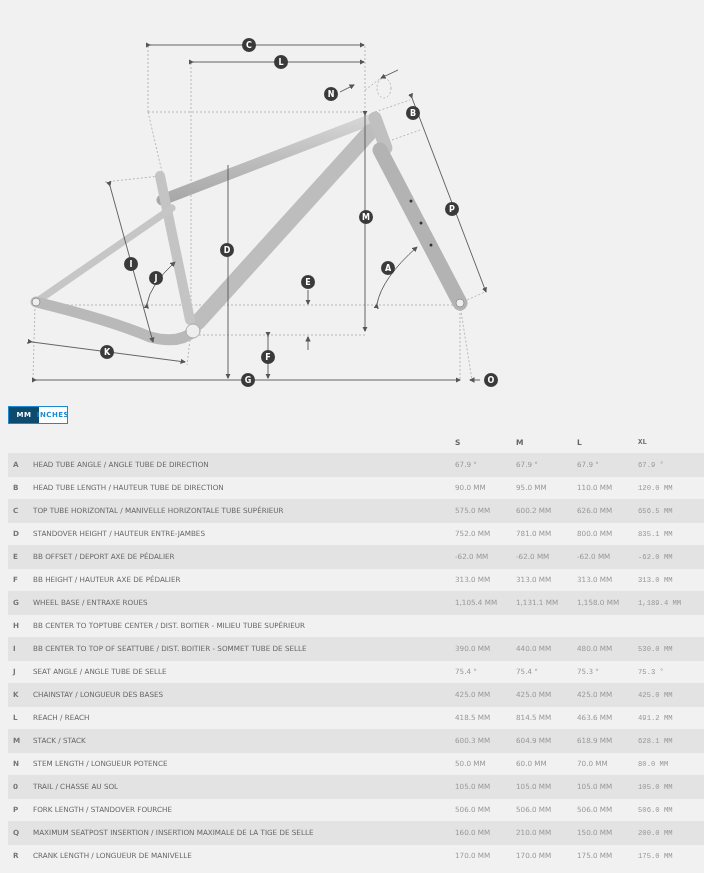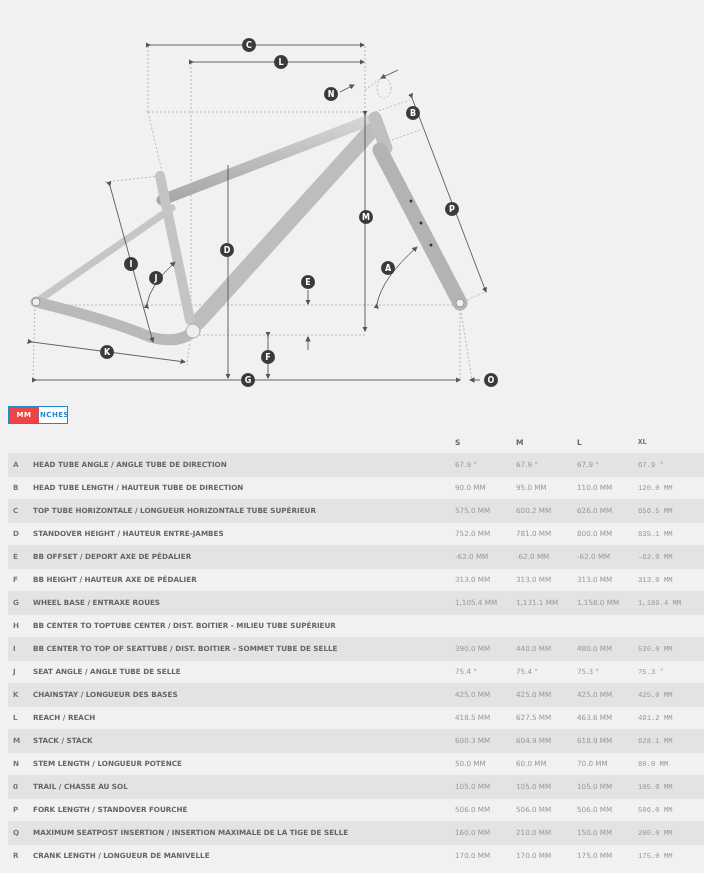--- a/index.html
+++ b/index.html
@@ -6,30 +6,30 @@
   html, body { width: 704px; height: 873px; background: #f1f1f1; overflow: hidden; }
   body { font-family: "DejaVu Sans", sans-serif; color: #555; position: relative; }
 
   .diagram { position: absolute; left: 0; top: 0; width: 704px; height: 395px; }
   .diagram svg { width: 704px; height: 395px; display: block; }
   .lbl circle { fill: #3a3a3a; }
   .lbl text { fill: #fff; font-family: "DejaVu Sans", sans-serif; font-size: 8px; font-weight: bold; text-anchor: middle; dominant-baseline: central; }
 
   .unit-toggle { position: absolute; left: 8px; top: 406px; display: flex; border: 1px solid #1a8bd0; height: 18px; }
   .unit-btn { font-size: 7px; font-weight: bold; letter-spacing: 0.5px; display: flex; align-items: center; justify-content: center; cursor: pointer; }
-  .unit-btn.active { background: #ef4444; color: #fff; width: 30px; }
+  .unit-btn.active { background: #0c4a6e; color: #fff; width: 30px; }
   .unit-btn.inactive { background: #fff; color: #1a8bd0; width: 28px; }
 
   .geo-table { position: absolute; left: 8px; top: 432px; width: 696px; border-collapse: collapse; font-size: 7.2px; }
   .geo-table th { height: 21px; font-weight: bold; color: #666; text-align: left; font-size: 7.5px; }
   .geo-table td { height: 23px; border-top: 1px solid #e3e3e3; }
   .geo-table tr.odd td { background: #e3e3e3; }
   .geo-table tr.even td { background: #f1f1f1; }
   .c-letter { width: 25px; padding-left: 5px; color: #777; font-weight: bold; }
-  .c-name { width: 422px; font-weight: bold; color: #666; }
+  .c-name { width: 422px; font-weight: normal; color: #666; }
   .c-val { width: 61px; color: #999; }
   .c-val.last { width: 66px; font-family: Liberation Mono, monospace; }
 </style>
 </head>
 <body>
 
 <div class="diagram">
   <svg viewBox="0 0 704 395" xmlns="http://www.w3.org/2000/svg">
     <defs>
       <marker id="ah" markerWidth="6" markerHeight="6" refX="5" refY="3" orient="auto">
@@ -195,21 +195,21 @@
       <tr class="even">
         <td class="c-letter">B</td>
         <td class="c-name">HEAD TUBE LENGTH / HAUTEUR TUBE DE DIRECTION</td>
         <td class="c-val">90.0 MM</td>
         <td class="c-val">95.0 MM</td>
         <td class="c-val">110.0 MM</td>
         <td class="c-val last">120.0 MM</td>
       </tr>
       <tr class="odd">
         <td class="c-letter">C</td>
-        <td class="c-name">TOP TUBE HORIZONTALE / LONGUEUR HORIZONTALE TUBE SUPÉRIEUR</td>
+        <td class="c-name">TOP TUBE HORIZONTAL / MANIVELLE HORIZONTALE TUBE SUPÉRIEUR</td>
         <td class="c-val">575.0 MM</td>
         <td class="c-val">600.2 MM</td>
         <td class="c-val">626.0 MM</td>
         <td class="c-val last">656.5 MM</td>
       </tr>
       <tr class="even">
         <td class="c-letter">D</td>
         <td class="c-name">STANDOVER HEIGHT / HAUTEUR ENTRE-JAMBES</td>
         <td class="c-val">752.0 MM</td>
         <td class="c-val">781.0 MM</td>
@@ -269,21 +269,21 @@
         <td class="c-name">CHAINSTAY / LONGUEUR DES BASES</td>
         <td class="c-val">425.0 MM</td>
         <td class="c-val">425.0 MM</td>
         <td class="c-val">425.0 MM</td>
         <td class="c-val last">425.0 MM</td>
       </tr>
       <tr class="even">
         <td class="c-letter">L</td>
         <td class="c-name">REACH / REACH</td>
         <td class="c-val">418.5 MM</td>
-        <td class="c-val">627.5 MM</td>
+        <td class="c-val">814.5 MM</td>
         <td class="c-val">463.6 MM</td>
         <td class="c-val last">491.2 MM</td>
       </tr>
       <tr class="odd">
         <td class="c-letter">M</td>
         <td class="c-name">STACK / STACK</td>
         <td class="c-val">600.3 MM</td>
         <td class="c-val">604.9 MM</td>
         <td class="c-val">618.9 MM</td>
         <td class="c-val last">628.1 MM</td>

